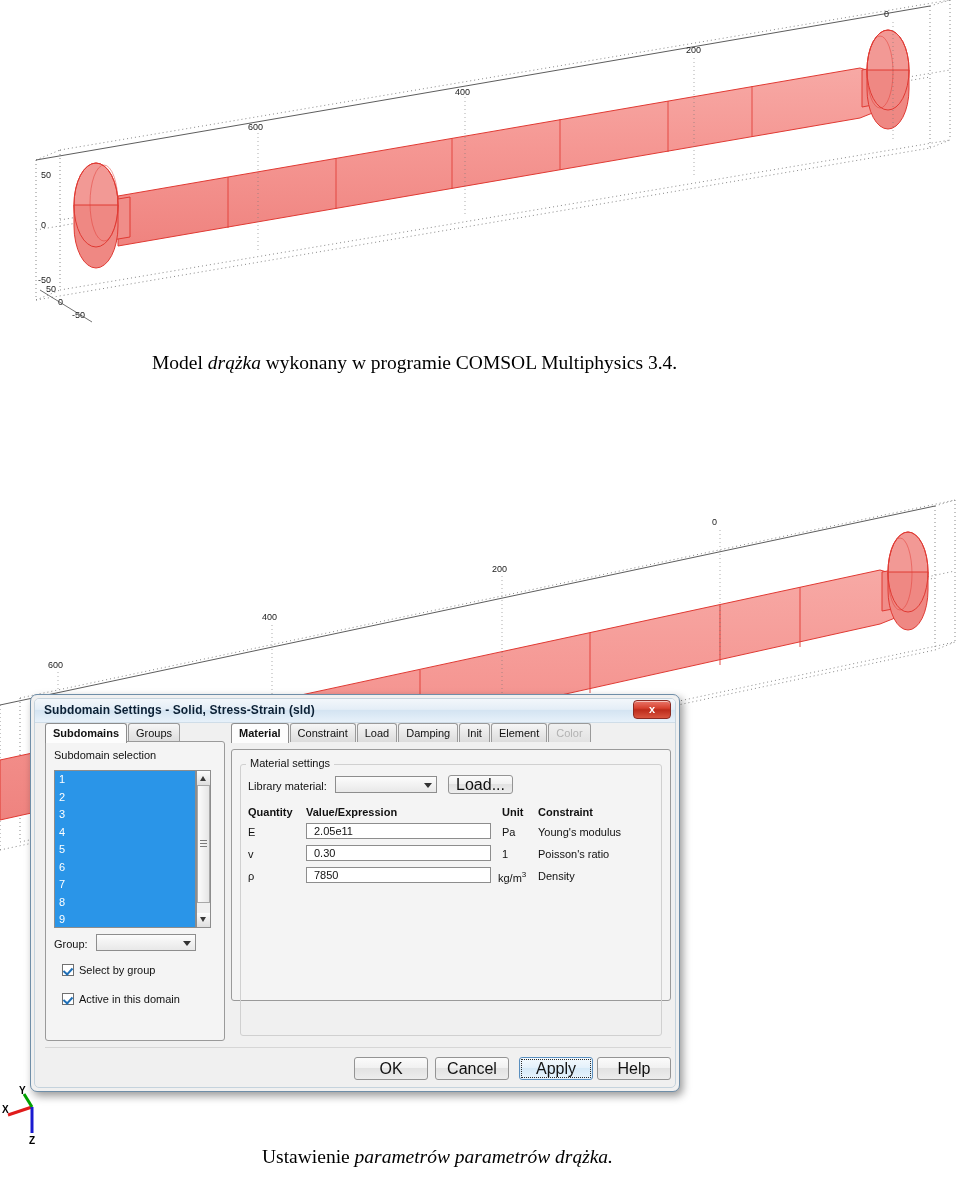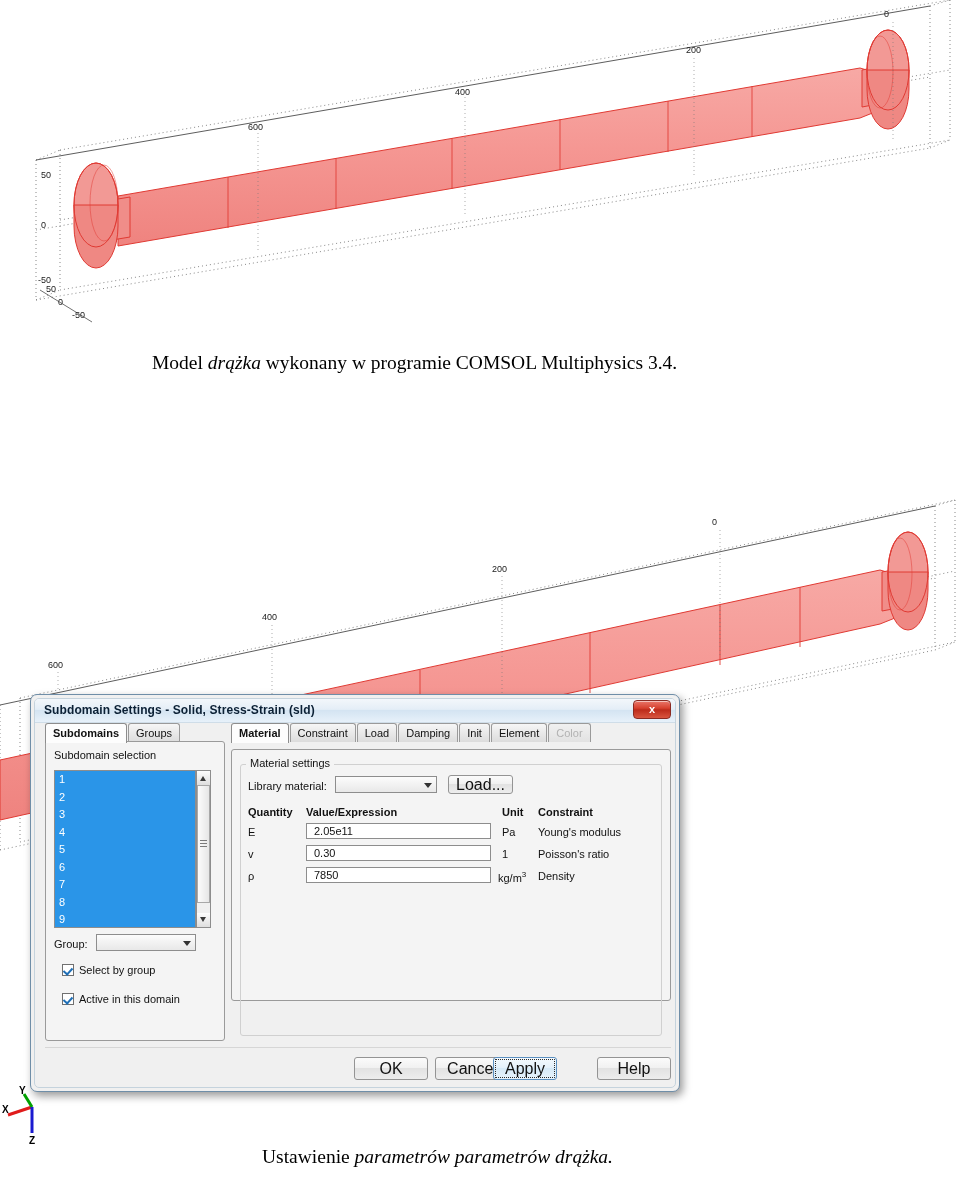--- a/index.html
+++ b/index.html
@@ -458,20 +458,20 @@
         <div class="mcell" style="left:4px;  top:64px;">ρ</div>
         <input class="txtinput" style="left: 62px; top: 61px; width: 185px;" type="text" value="7850">
         <div class="mcell" style="left:254px; top:64px;"><span>kg/m</span><span class="sup">3</span></div>
         <div class="mcell" style="left:294px; top:64px;">Density</div>
       </div>
     </div>
 
     <div id="btnbar-sep"></div>
     <div class="btn" style="left:319px; top:334px; width:74px; height:23px; line-height:22px;">OK</div>
     <div class="btn" style="left:400px; top:334px; width:74px; height:23px; line-height:22px;">Cancel</div>
-    <div class="btn focused" style="left:458px; top:334px; width:64px; height:23px; line-height:22px;">Apply</div>
+    <div class="btn focused" style="left:484px; top:334px; width:74px; height:23px; line-height:22px;">Apply</div>
     <div class="btn" style="left:562px; top:334px; width:74px; height:23px; line-height:22px;">Help</div>
 
   </div>
  </div>
 </div>
 
 <div class="caption" id="caption-bottom"><span>Ustawienie </span><i>parametrów parametrów drążka.</i></div>
 
 </body></html>

